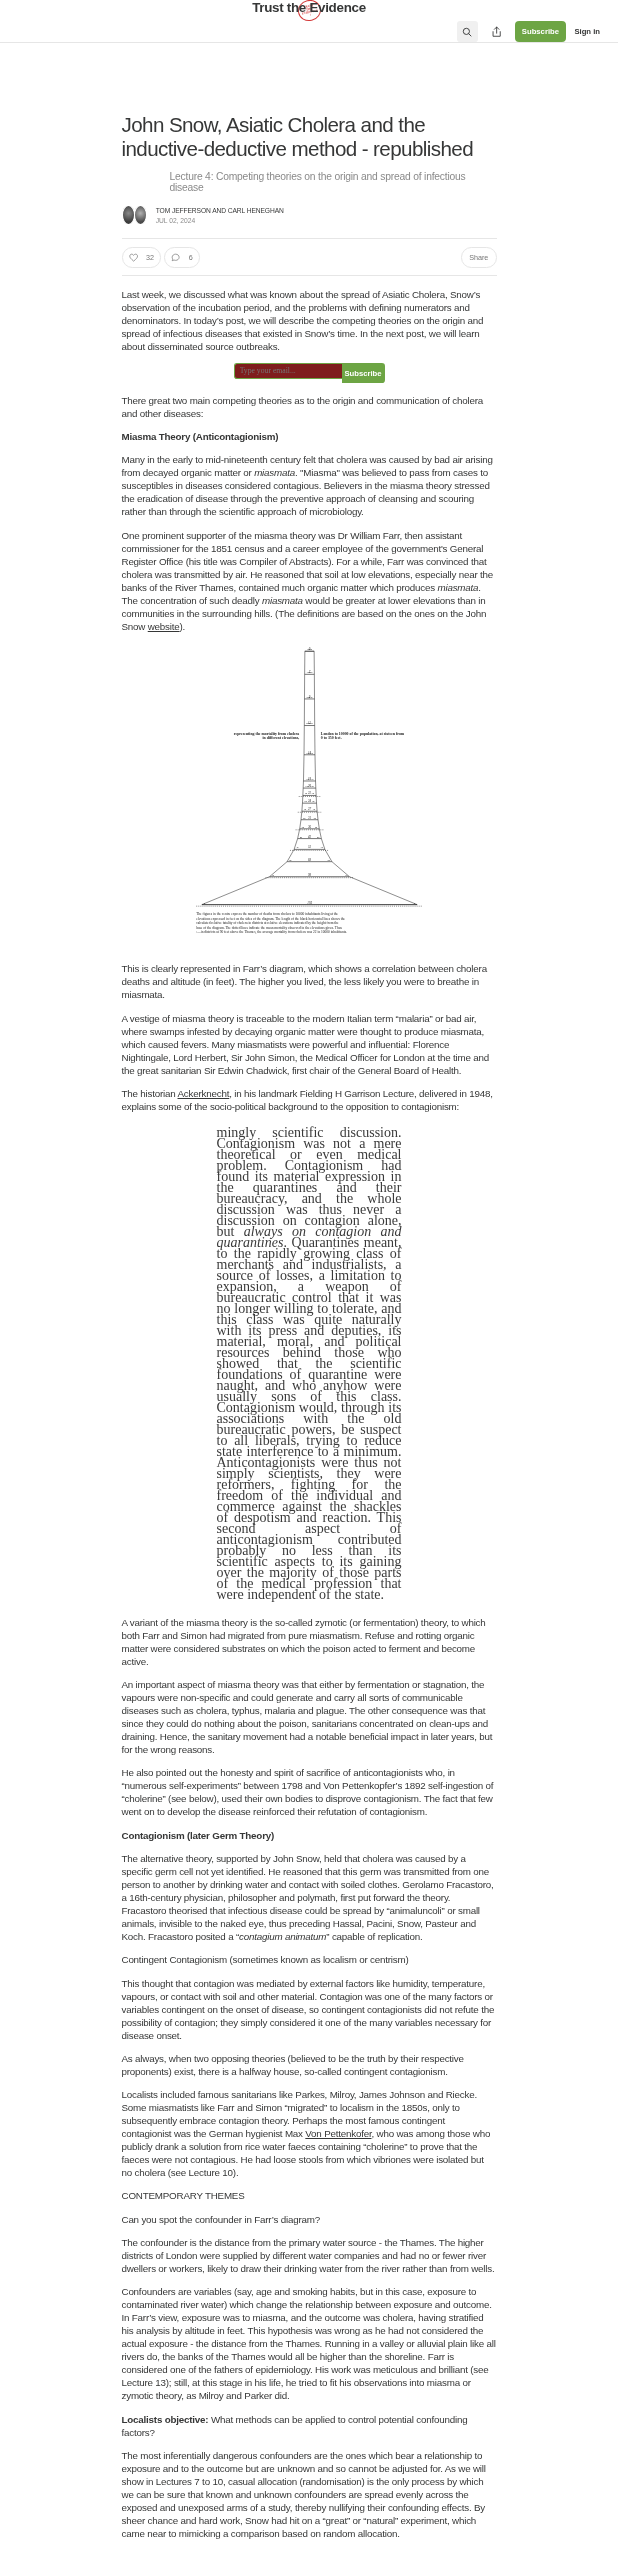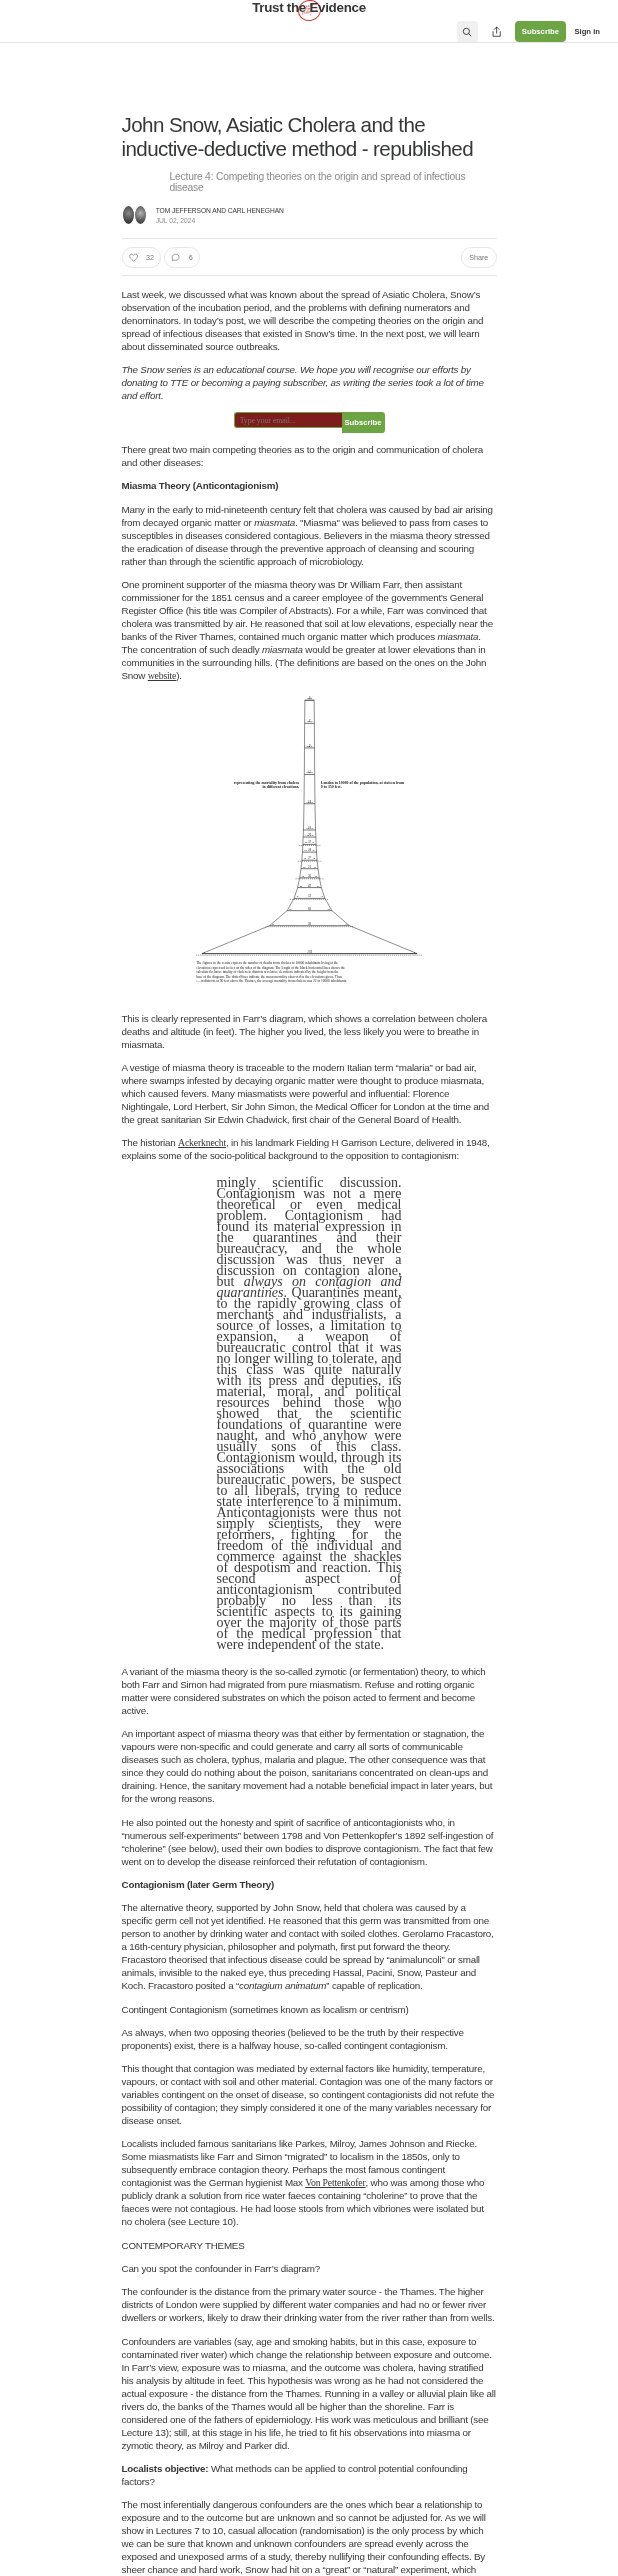--- a/index.html
+++ b/index.html
@@ -84,21 +84,21 @@
     font-size: 7.2px; color: #757575;
   }
   .pill.share { margin-left: auto; padding: 0 7.2px; }
 
   .body { margin-top: 11.3px; }
   .body p {
     font-size: 9.8px; line-height: 13px; color: #363737;
     letter-spacing: -0.2px; margin-bottom: 10.3px;
   }
   .body p.bold-head { font-weight: bold; }
-  .body a { color: #363737; text-decoration: underline; font-family: Liberation Serif, serif; }
+  .body a { color: #363737; text-decoration: underline; }
   .body em { font-style: italic; }
   .sub-form {
     display: flex; justify-content: center; margin: 3.1px 0 10.3px 0;
   }
   .sub-form .email {
     width: 108px; height: 16px; background: #7f1d1d;
     border: 0.5px solid #6da544; border-right: none;
     border-radius: 3.1px 0 0 3.1px; padding: 0 5.2px;
     font-size: 7.7px; color: #9a9a9a; display: flex; align-items: center;
     font-family: Liberation Serif, serif;
@@ -173,21 +173,20 @@
       <svg width="9.3" height="9.3" viewBox="0 0 24 24">
         <path d="M12 3 C17 3 21 6.5 21 11 C21 15.5 17 19 12 19 C10.5 19 9 18.7 7.8 18.2 L3 20 L4.6 15.8 C3.6 14.4 3 12.8 3 11 C3 6.5 7 3 12 3 Z" fill="none" stroke="#757575" stroke-width="1.8" stroke-linejoin="round"></path>
       </svg>
       <span>6</span>
     </div>
     <div class="pill share">Share</div>
   </div>
 
   <article class="body">
     <p>Last week, we discussed what was known about the spread of Asiatic Cholera, Snow’s observation of the incubation period, and the problems with defining numerators and denominators. In today’s post, we will describe the competing theories on the origin and spread of infectious diseases that existed in Snow’s time. In the next post, we will learn about disseminated source outbreaks.</p>
-    <p><em>The Snow series is an educational course. We hope you will recognise our efforts by donating to TTE or becoming a paying subscriber, as writing the series took a lot of time and effort.</em></p>
 
     <div class="sub-form">
       <input class="email" type="email" placeholder="Type your email..." style="">
       <div class="go">Subscribe</div>
     </div>
 
     <p>There great two main competing theories as to the origin and communication of cholera and other diseases:</p>
     <p class="bold-head">Miasma Theory (Anticontagionism)</p>
     <p><span>Many in the early to mid-nineteenth century felt that cholera was caused by bad air arising from decayed organic matter or </span><em>miasmata</em><span>.  "Miasma" was believed to pass from cases to susceptibles in diseases considered contagious. Believers in the miasma theory stressed the eradication of disease through the preventive approach of cleansing and scouring rather than through the scientific approach of microbiology.</span></p>
     <p><span>One prominent supporter of the miasma theory was Dr William Farr, then assistant commissioner for the 1851 census and a career employee of the government's General Register Office (his title was Compiler of Abstracts). For a while, Farr was convinced that cholera was transmitted by air. He reasoned that soil at low elevations, especially near the banks of the River Thames, contained much organic matter which produces </span><em>miasmata</em><span>. The concentration of such deadly </span><em>miasmata</em><span> would be greater at lower elevations than in communities in the surrounding hills. (The definitions are based on the ones on the John Snow </span><a>website</a><span>).</span></p>
@@ -294,22 +293,22 @@
     <div class="quote-img">
       <span>mingly scientific discussion. Contagionism was not a mere theoretical or even medical problem. Contagionism had found its material expression in the quarantines and their bureaucracy, and the whole discussion was thus never a discussion on contagion alone, but </span><em>always on contagion and quarantines</em><span>. Quarantines meant, to the rapidly growing class of merchants and industrialists, a source of losses, a limitation to expansion, a weapon of bureaucratic control that it was no longer willing to tolerate, and this class was quite naturally with its press and deputies, its material, moral, and political resources behind those who showed that the scientific foundations of quarantine were naught, and who anyhow were usually sons of this class. Contagionism would, through its associations with the old bureaucratic powers, be suspect to all liberals, trying to reduce state interference to a minimum. Anticontagionists were thus not simply scientists, they were reformers, fighting for the freedom of the individual and commerce against the shackles of despotism and reaction. This second aspect of anticontagionism contributed probably no less than its scientific aspects to its gaining over the majority of those parts of the medical profession that were independent of the state.</span>
     </div>
 
     <p>A variant of the miasma theory is the so-called zymotic (or fermentation) theory, to which both Farr and Simon had migrated from pure miasmatism. Refuse and rotting organic matter were considered substrates on which the poison acted to ferment and become active.</p>
     <p>An important aspect of miasma theory was that either by fermentation or stagnation, the vapours were non-specific and could generate and carry all sorts of communicable diseases such as cholera, typhus, malaria and plague. The other consequence was that since they could do nothing about the poison, sanitarians concentrated on clean-ups and draining. Hence, the sanitary movement had a notable beneficial impact in later years, but for the wrong reasons.</p>
     <p>He also pointed out the honesty and spirit of sacrifice of anticontagionists who, in “numerous self-experiments” between 1798 and Von Pettenkopfer’s 1892 self-ingestion of “cholerine” (see below), used their own bodies to disprove contagionism. The fact that few went on to develop the disease reinforced their refutation of contagionism.</p>
     <p class="bold-head">Contagionism (later Germ Theory)</p>
     <p><span>The alternative theory, supported by John Snow, held that cholera was caused by a specific germ cell not yet identified. He reasoned that this germ was transmitted from one person to another by drinking water and contact with soiled clothes. Gerolamo Fracastoro, a 16th-century physician, philosopher and polymath, first put forward the theory. Fracastoro theorised that infectious disease could be spread by “animaluncoli” or small animals, invisible to the naked eye, thus preceding Hassal, Pacini, Snow, Pasteur and Koch. Fracastoro posited a “</span><em>contagium animatum</em><span>” capable of replication.</span></p>
     <p>Contingent Contagionism (sometimes known as localism or centrism)</p>
+    <p>This thought that contagion was mediated by external factors like humidity, temperature, vapours, or contact with soil and other material. Contagion was one of the many factors or variables contingent on the onset of disease, so contingent contagionists did not refute the possibility of contagion; they simply considered it one of the many variables necessary for disease onset.</p>
     <p>As always, when two opposing theories (believed to be the truth by their respective proponents) exist, there is a halfway house, so-called contingent contagionism.</p>
-    <p>This thought that contagion was mediated by external factors like humidity, temperature, vapours, or contact with soil and other material. Contagion was one of the many factors or variables contingent on the onset of disease, so contingent contagionists did not refute the possibility of contagion; they simply considered it one of the many variables necessary for disease onset.</p>
     <p><span>Localists included famous sanitarians like Parkes, Milroy, James Johnson and Riecke. Some miasmatists like Farr and Simon “migrated” to localism in the 1850s, only to subsequently embrace contagion theory. Perhaps the most famous contingent contagionist was the German hygienist Max </span><a>Von Pettenkofer</a><span>, who was among those who publicly drank a solution from rice water faeces containing “cholerine” to prove that the faeces were not contagious. He had loose stools from which vibriones were isolated but no cholera (see Lecture 10).</span></p>
     <p>CONTEMPORARY THEMES</p>
     <p>Can you spot the confounder in Farr’s diagram?</p>
     <p>The confounder is the distance from the primary water source - the Thames. The higher districts of London were supplied by different water companies and had no or fewer river dwellers or workers, likely to draw their drinking water from the river rather than from wells.</p>
     <p>Confounders are variables (say, age and smoking habits, but in this case, exposure to contaminated river water) which change the relationship between exposure and outcome. In Farr’s view, exposure was to miasma, and the outcome was cholera, having stratified his analysis by altitude in feet. This hypothesis was wrong as he had not considered the actual exposure - the distance from the Thames. Running in a valley or alluvial plain like all rivers do, the banks of the Thames would all be higher than the shoreline. Farr is considered one of the fathers of epidemiology. His work was meticulous and brilliant (see Lecture 13); still, at this stage in his life, he tried to fit his observations into miasma or zymotic theory, as Milroy and Parker did.</p>
     <p><strong>Localists objective:</strong><span> What methods can be applied to control potential confounding factors?</span></p>
     <p>The most inferentially dangerous confounders are the ones which bear a relationship to exposure and to the outcome but are unknown and so cannot be adjusted for. As we will show in Lectures 7 to 10, casual allocation (randomisation) is the only process by which we can be sure that known and unknown confounders are spread evenly across the exposed and unexposed arms of a study, thereby nullifying their confounding effects. By sheer chance and hard work, Snow had hit on a “great” or “natural” experiment, which came near to mimicking a comparison based on random allocation.</p>
 
   </article>
 </main>

